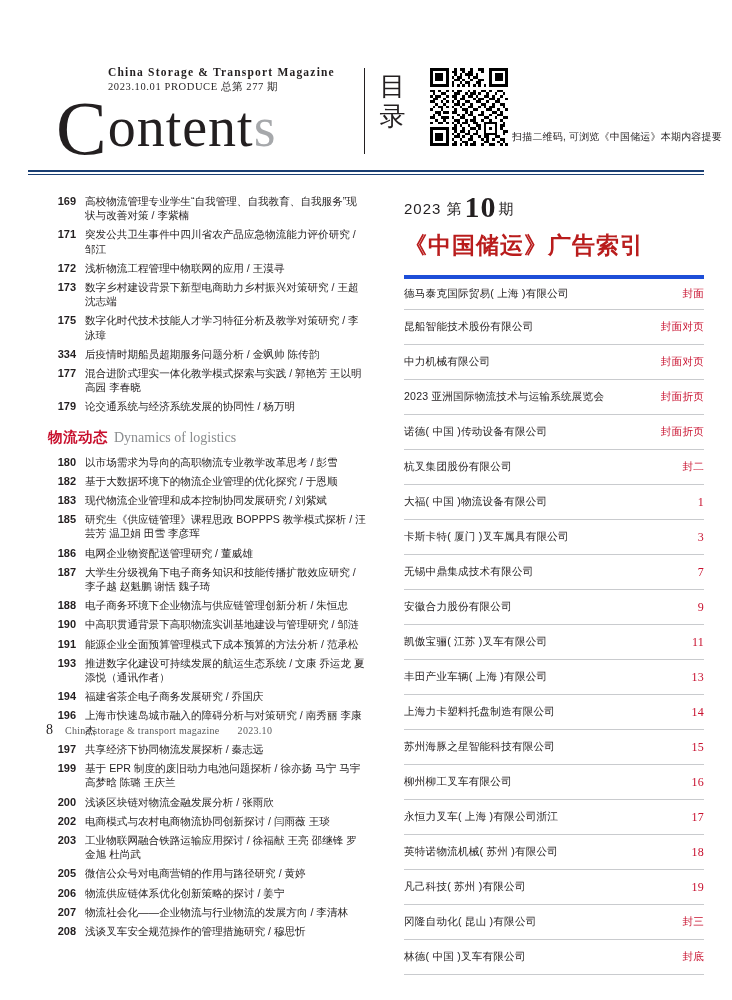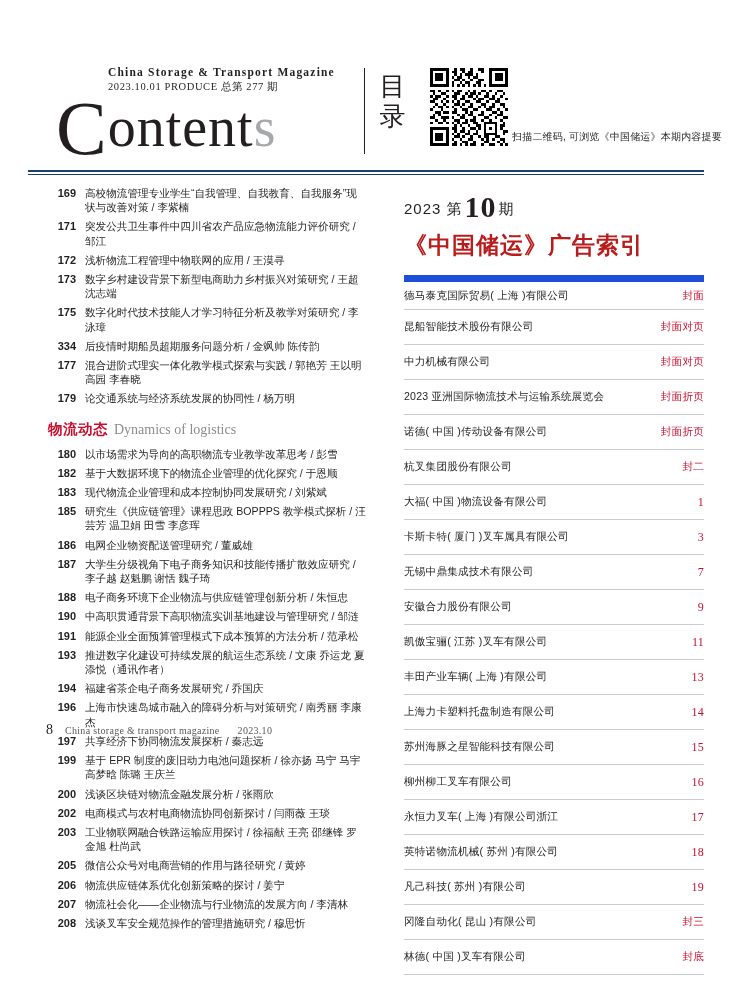--- a/index.html
+++ b/index.html
@@ -111,21 +111,21 @@
   .rule-top2 {
     position:absolute;
     left:28px; top:174px;
     width:676px; height:1px;
     background:#1b3f73;
   }
 
   
   .left-col {
     position:absolute;
-    left:46px; top:186px;
+    left:46px; top:194px;
     width:320px;
   }
   .toc-entry {
     display:flex;
     align-items:flex-start;
     margin-bottom:5px;
   }
   .toc-num {
     width:30px;
     flex:0 0 30px;
@@ -188,21 +188,21 @@
     letter-spacing:1px;
     margin-bottom:14px;
   }
   .ad-list { margin-top:6px; }
   .ad-row {
     display:flex;
     align-items:center;
     border-bottom:1px solid #c9cbce;
     height:35px;
   }
-  .ad-row:first-child { border-top:7px solid #1d4ed8; }
+  .ad-row:first-child { border-top:4px solid #1d4ed8; }
   .ad-name {
     flex:1;
     font-size:10.6px;
     color:#231f20;
     letter-spacing:0.2px;
     padding-right:6px;
   }
   .ad-page {
     width:46px;
     flex:0 0 46px;

